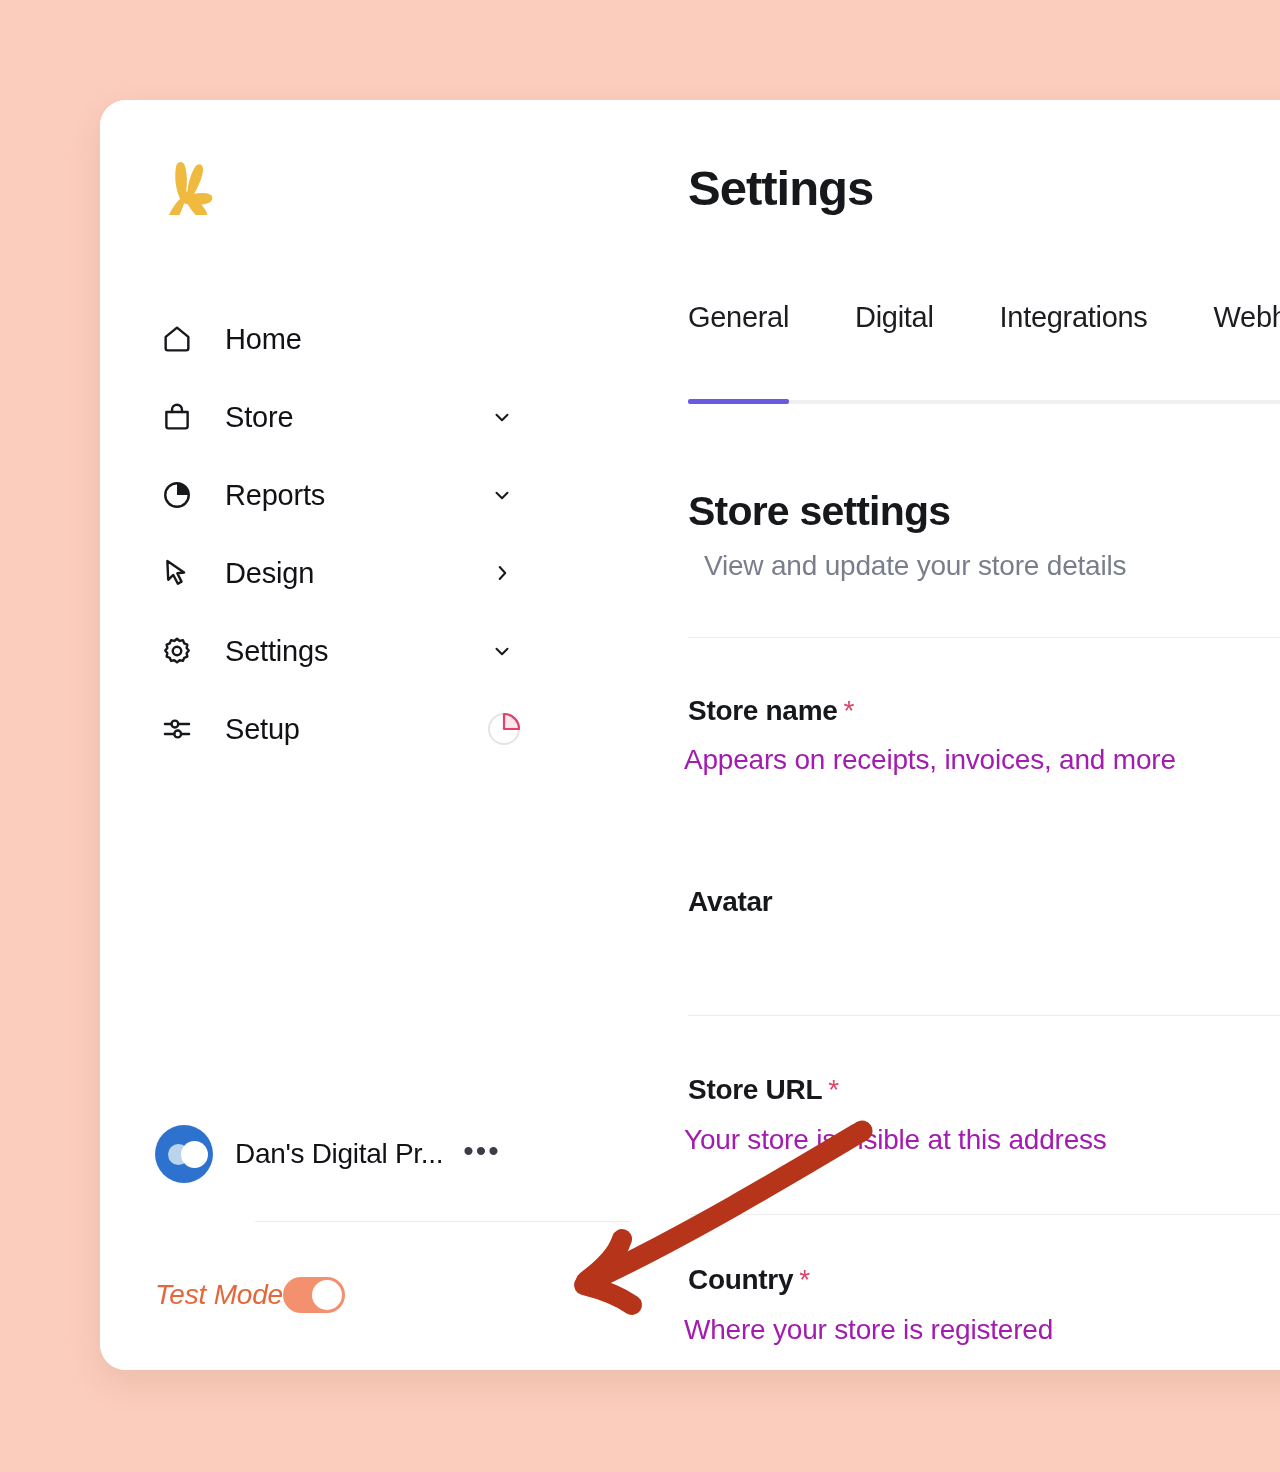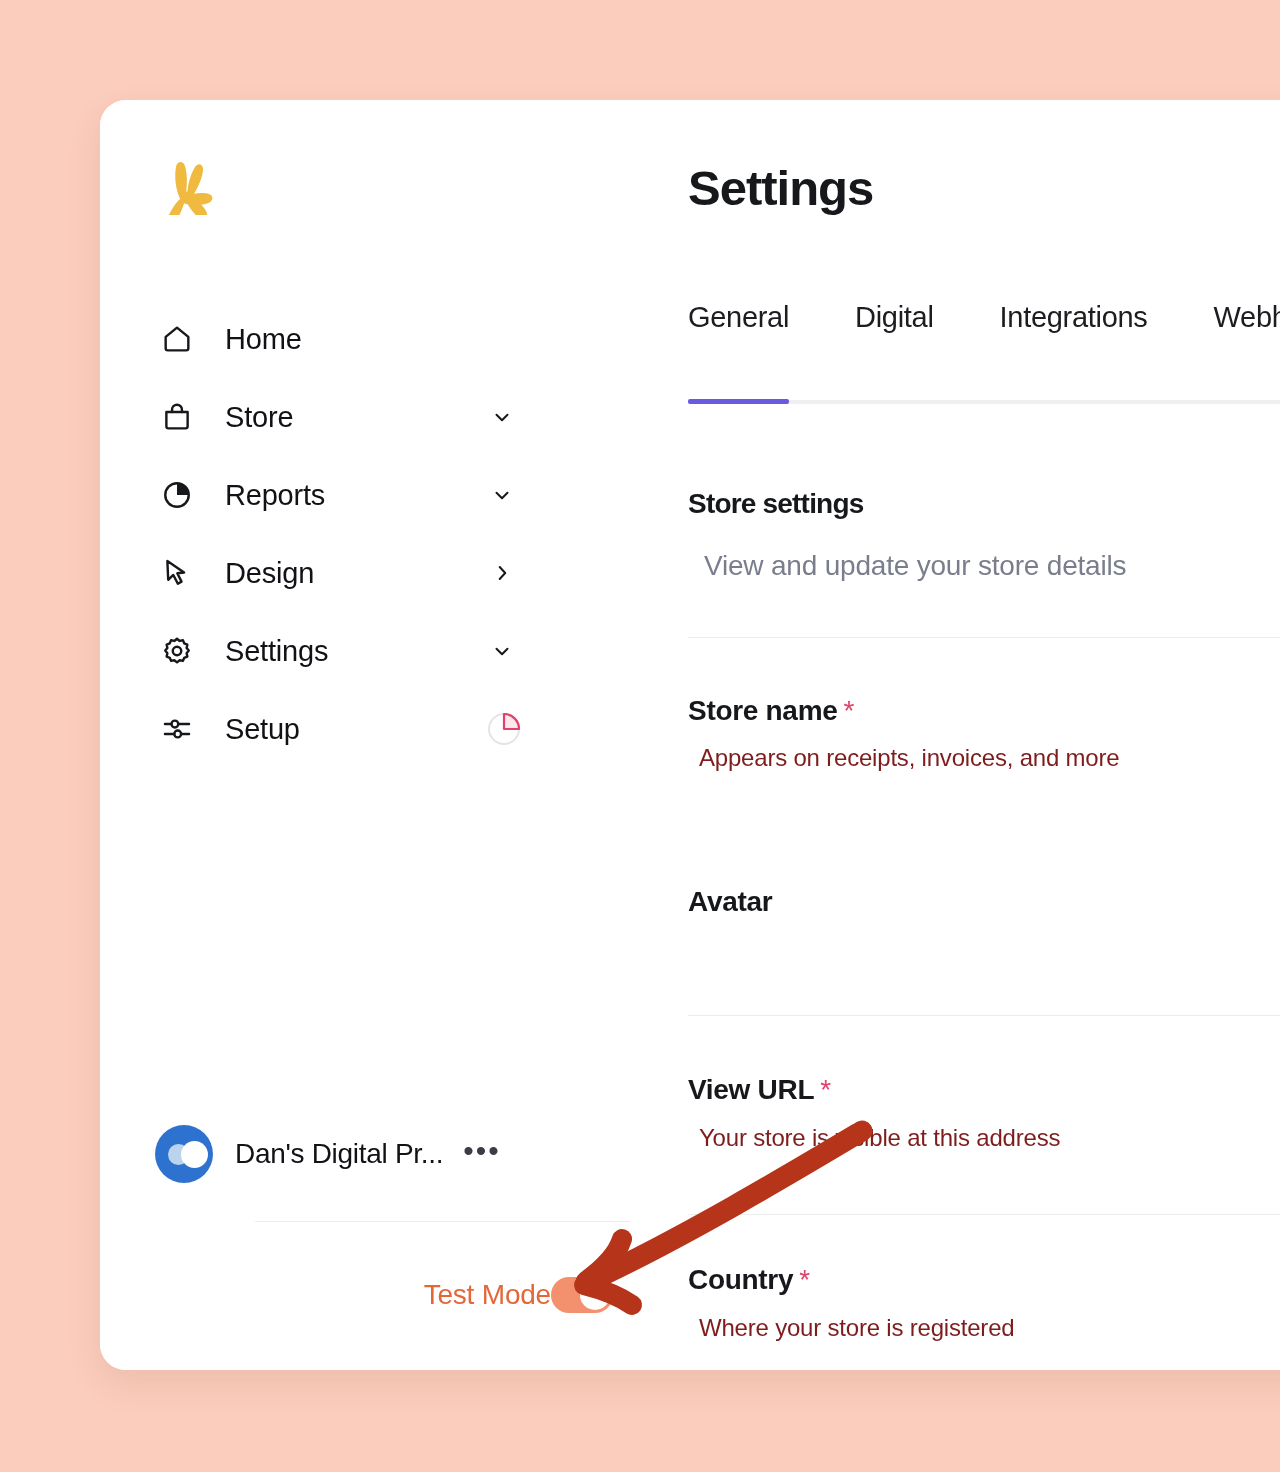--- a/index.html
+++ b/index.html
@@ -89,21 +89,21 @@
 
   .side-divider {
     position:absolute; left:155px; top:1121px;
     width:375px; height:1px; background:#ECECEE;
   }
 
   
   .testmode-row {
     position:absolute; left:55px; top:1168px;
     width:480px; height:54px;
-    display:flex; align-items:center; justify-content:flex-end;
+    display:flex; align-items:center; justify-content:flex-start;font-style:italic;
   }
   .testmode-label {
     font-size:28px; color:#E4673A; letter-spacing:-0.2px;
   }
   .toggle {
     width:62px; height:36px; border-radius:18px;
     background:#F3916E; position:relative; cursor:pointer;
     margin-right:22px;
   }
   .toggle .knob {
@@ -137,39 +137,39 @@
     position:absolute; left:24px; top:300px;
     width:700px; height:4px; background:#F0F0F2;
   }
   .tab-underline-active {
     position:absolute; left:24px; top:299px;
     width:101px; height:5px; background:#6A5AE0; border-radius:2px;
   }
 
   .section-title {
     position:absolute; left:24px; top:388px;
-    font-size:28px; font-weight:bold;
+    font-size:41px; font-weight:bold;
     color:#17181C; letter-spacing:-0.8px;
   }
   .section-sub {
     position:absolute; left:40px; top:450px;
     font-size:28px; color:#7A7E8C; letter-spacing:-0.2px;
   }
 
   .rule { position:absolute; left:24px; height:1px; background:#EDEDEF; width:700px; }
 
   .field-label {
     position:absolute; left:24px;
     font-size:28px; font-weight:bold;
     color:#17181C; letter-spacing:-0.3px;
   }
   .req { color:#E0426B; font-weight:normal; margin-left:6px; }
   .field-help {
-    position:absolute; left:35px;
-    font-size:24px; color:#7f1d1d; letter-spacing:-0.2px;
+    position:absolute; left:20px;
+    font-size:28px; color:#a21caf; letter-spacing:-0.2px;
   }
 
   
   .annot { position:absolute; left:0; top:0; width:1280px; height:1472px; pointer-events:none; }
 </style>
 </head>
 <body>
 
 <div id="root">
 
@@ -325,21 +325,21 @@
       </div>
       <div class="field-help" style="top:644px;">Appears on receipts, invoices, and more</div>
 
       <div class="field-label" style="top:786px;">
         <span>Avatar</span><span class="req"></span>
       </div>
 
       <div class="rule" style="top:915px;"></div>
 
       <div class="field-label" style="top:974px;">
-        <span>View URL</span><span class="req">*</span>
+        <span>Store URL</span><span class="req">*</span>
       </div>
       <div class="field-help" style="top:1024px;">Your store is visible at this address</div>
 
       <div class="rule" style="top:1114px;"></div>
 
       <div class="field-label" style="top:1164px;">
         <span>Country</span><span class="req">*</span>
       </div>
       <div class="field-help" style="top:1214px;">Where your store is registered</div>
 

